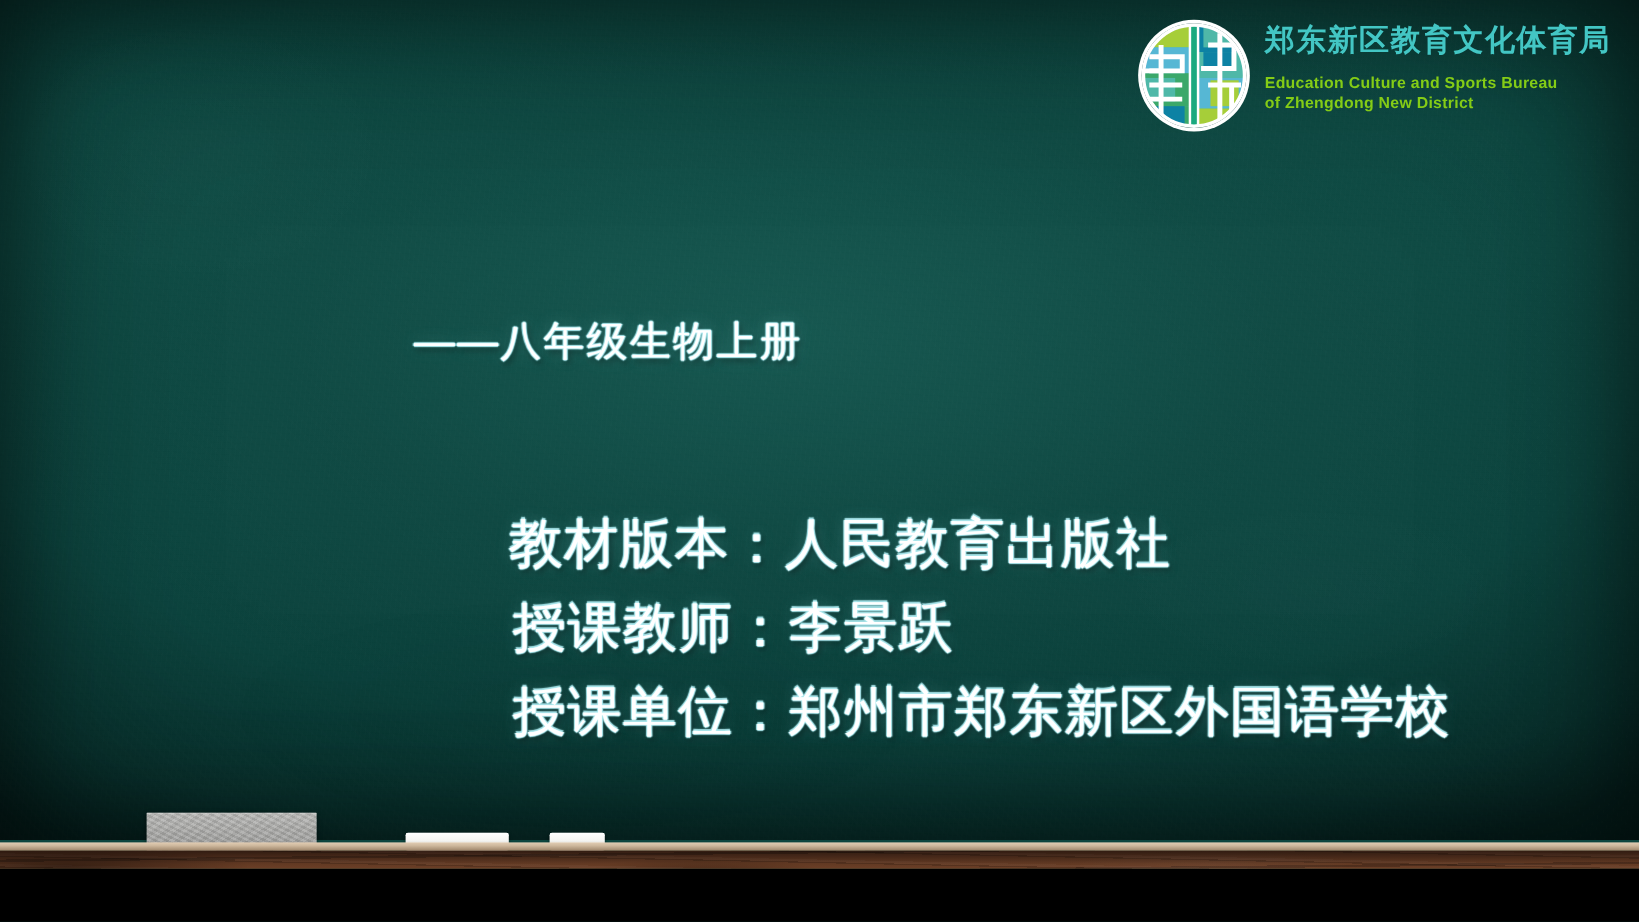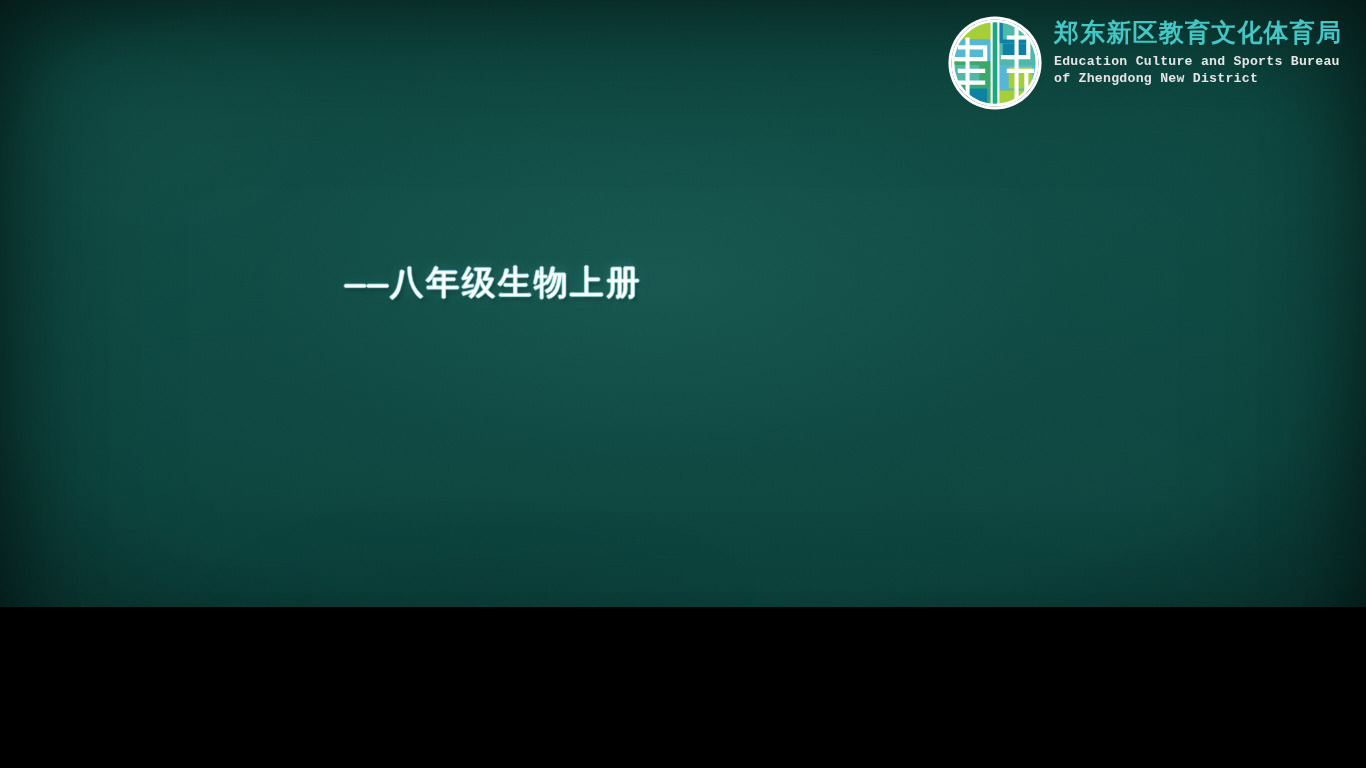--- a/index.html
+++ b/index.html
@@ -11,24 +11,23 @@
     width: 1366px;
     height: 768px;
     overflow: hidden;
     font-family: "Liberation Sans", "DejaVu Sans", sans-serif;
   }
 
   
   #slide {
     position: relative;
     width: 1366px;
-    height: 607px;
+    height: 724px;
     overflow: hidden;
     background: #0e463f;
-    font-family: Liberation Mono, monospace;
   }
 
   
   .board {
     position: absolute;
     left: 0; top: 0;
     width: 1366px;
     height: 700px;
     background:
       radial-gradient(ellipse 78% 72% at 48% 40%,
@@ -91,25 +90,25 @@
   }
   .logo-cn {
     font-size: 25px;
     font-weight: bold;
     letter-spacing: 1.2px;
     color: #43c6c4;
     line-height: 1.18;
     white-space: nowrap;
   }
   .logo-en {
-    margin-top: 3px;
+    margin-top: 10px;
     font-size: 13.2px;
     font-weight: bold;
     letter-spacing: 0.25px;
-    color: #e5e5e5;
+    color: #84cc16;
     line-height: 1.32;
     white-space: nowrap;
   }
 
   
   .title-main {
     position: absolute;
     left: 100px;
     top: 139px;
     font-size: 88px;
@@ -318,20 +317,25 @@
       <div class="logo-cn">郑东新区教育文化体育局</div>
       <div class="logo-en">
         <div>Education Culture and Sports Bureau</div>
         <div>of Zhengdong New District</div>
       </div>
     </div>
   </div>
 
   <div class="title-sub">——八年级生物上册</div>
 
+  <div class="info-block">
+    <div class="info-line">教材版本：人民教育出版社</div>
+    <div class="info-line indent">授课教师：李景跃</div>
+    <div class="info-line indent">授课单位：郑州市郑东新区外国语学校</div>
+  </div>
 
   <div class="eraser"></div>
   <div class="chalk chalk-1"></div>
   <div class="chalk chalk-2"></div>
 
   <div class="ledge-lip"></div>
   <div class="ledge-wood"></div>
   <div class="ledge-grain"></div>
   <div class="ledge-shadow"></div>
 

